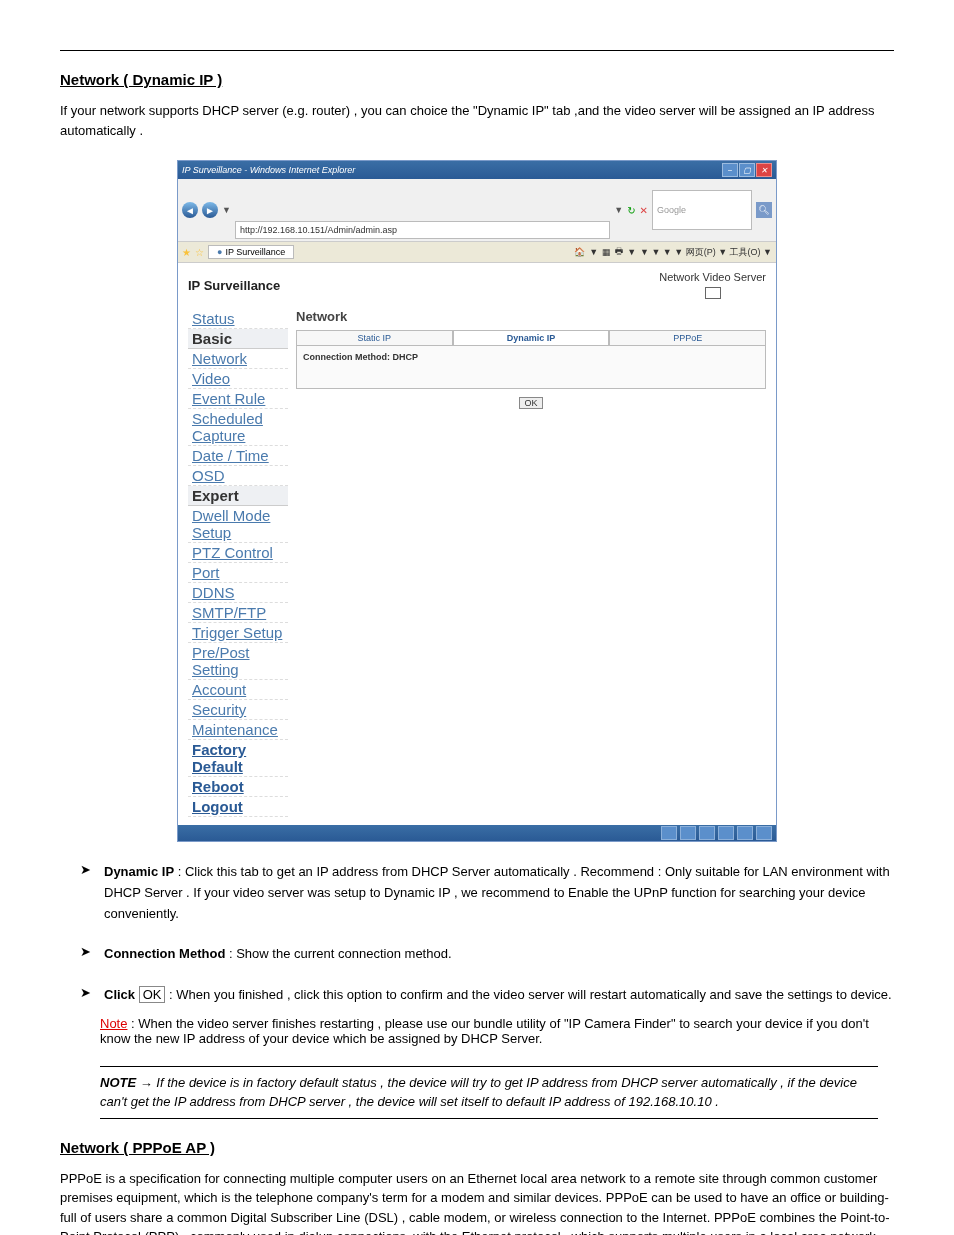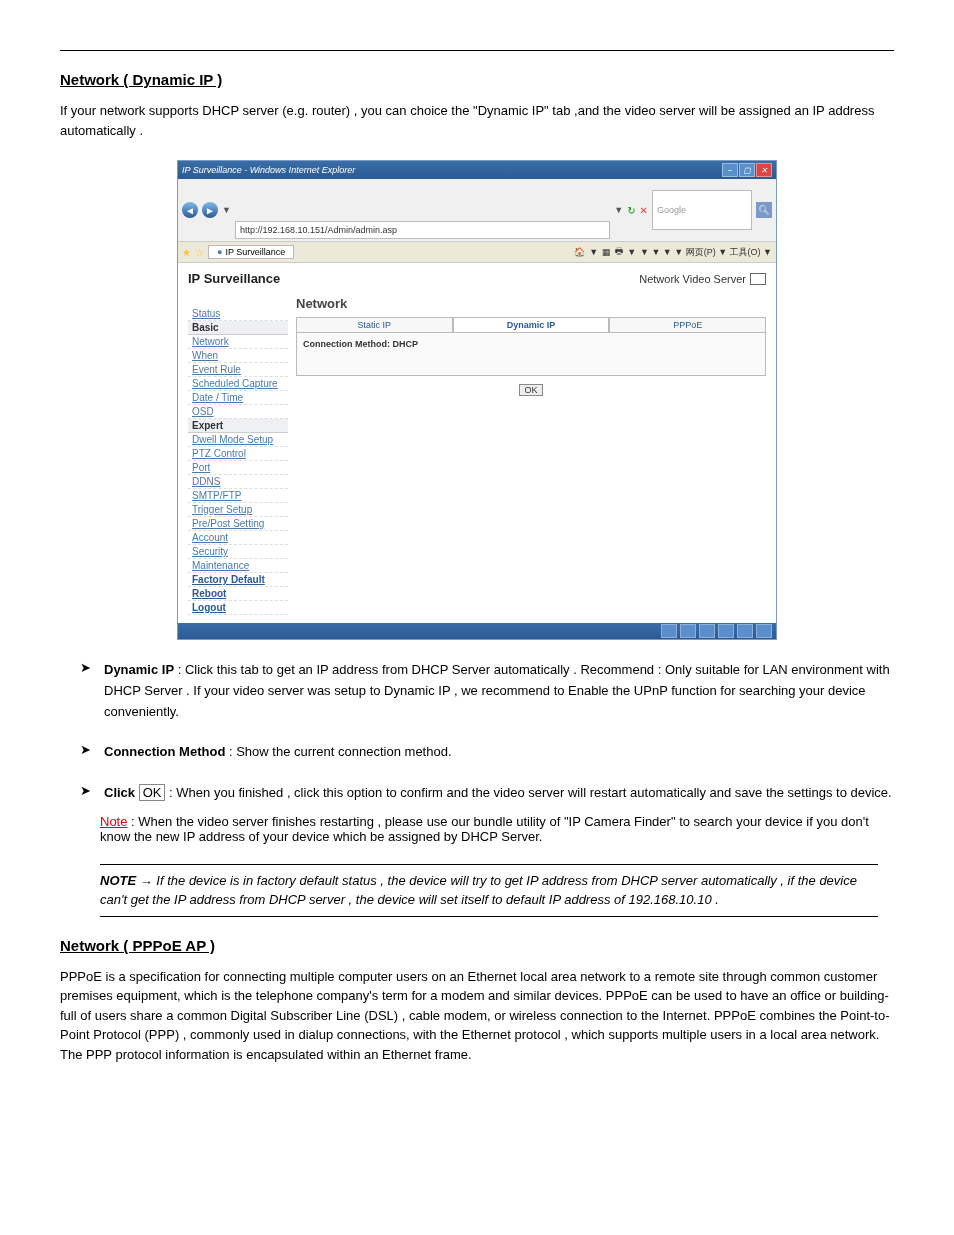--- a/index.html
+++ b/index.html
@@ -104,33 +104,32 @@
     .page-header {
       display: flex; justify-content: space-between;
       align-items: center;
       margin-bottom: 10px;
     }
     .page-title {
       font-weight: bold; font-size: 13px; color: #222;
     }
     .page-subtitle {
       font-size: 11px; color: #333;
-      display: flex; align-items: center; gap: 4px;
+      display: flex; align-items: center; gap: 4px; flex-direction: column;
     }
     .cam-icon {
       width: 14px; height: 10px; border: 1px solid #666;
       display: inline-block;
     }
     .layout {
       display: flex; gap: 8px;
     }
     .sidebar {
       width: 100px;
-      font-size: 10px;
-      margin-top: 11px;
+      font-size: 15px;
     }
     .sidebar a {
       display: block; color: #4a7aad;
       text-decoration: underline;
       padding: 1px 4px;
       border-bottom: 1px dashed #ddd;
     }
     .sidebar .group {
       color: #333; font-weight: bold;
       background: #eef0f3; padding: 1px 4px;
@@ -275,21 +274,21 @@
         <span class="page-subtitle">
           <span>Network Video Server</span>
           <span class="cam-icon"></span>
         </span>
       </div>
       <div class="layout">
         <div class="sidebar">
           <a>Status</a>
           <div class="group">Basic</div>
           <a>Network</a>
-          <a>When</a>
+          <a>Video</a>
           <a>Event Rule</a>
           <a>Scheduled Capture</a>
           <a>Date / Time</a>
           <a>OSD</a>
           <div class="group">Expert</div>
           <a>Dwell Mode Setup</a>
           <a>PTZ Control</a>
           <a>Port</a>
           <a>DDNS</a>
           <a>SMTP/FTP</a>

